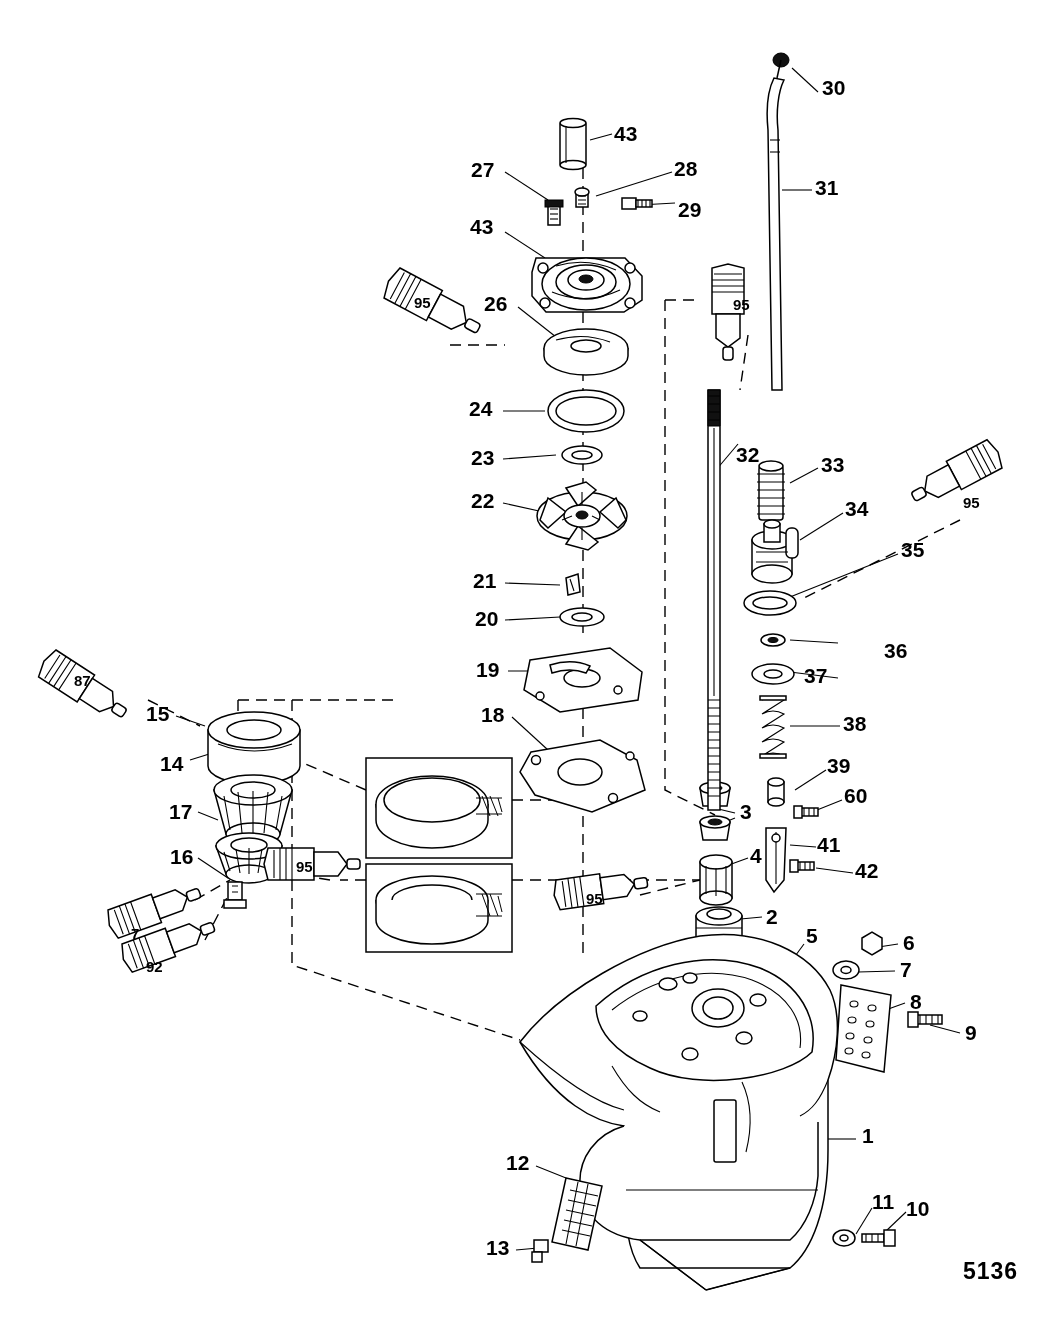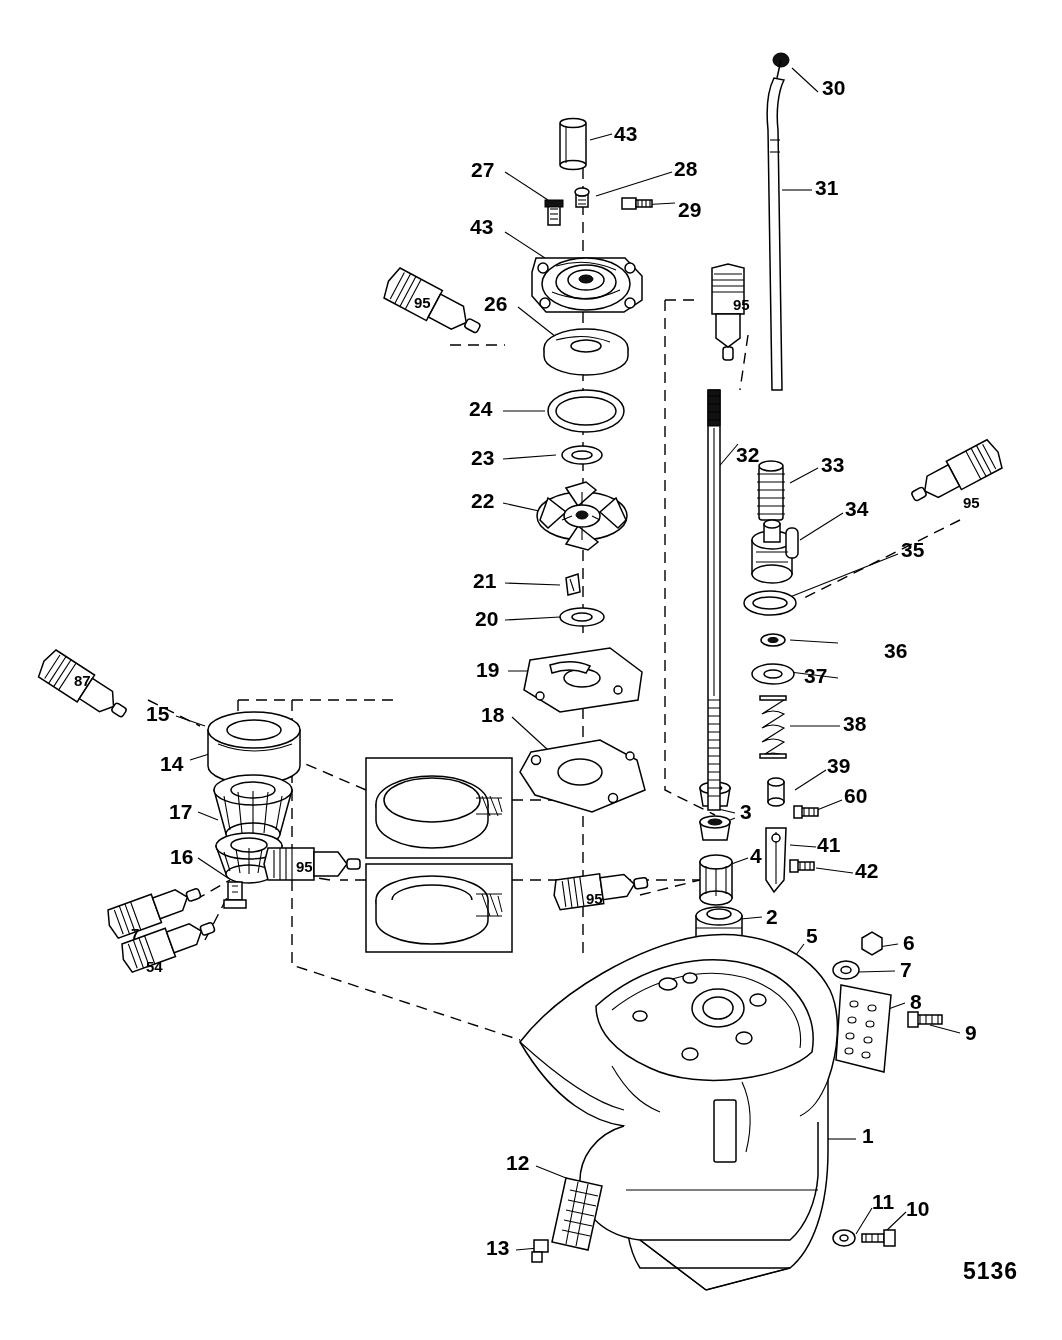--- a/index.html
+++ b/index.html
@@ -622,17 +622,17 @@
   <div class="lbl" style="left:855px;top:860px;">42</div>
   <div class="lbl" style="left:614px;top:123px;">43</div>
 
   <div class="tubelbl" style="left:414px;top:294px;">95</div>
   <div class="tubelbl" style="left:733px;top:296px;">95</div>
   <div class="tubelbl" style="left:963px;top:494px;">95</div>
   <div class="tubelbl" style="left:74px;top:672px;">87</div>
   <div class="tubelbl" style="left:296px;top:858px;">95</div>
   <div class="tubelbl" style="left:586px;top:890px;">95</div>
   <div class="tubelbl" style="left:131px;top:925px;">7</div>
-  <div class="tubelbl" style="left:146px;top:958px;">54</div>
+  <div class="tubelbl" style="left:146px;top:958px;">92</div>
 
   <div class="code" style="left:963px;top:1258px;">5136</div>
 
 </div>
 
 </body></html>

